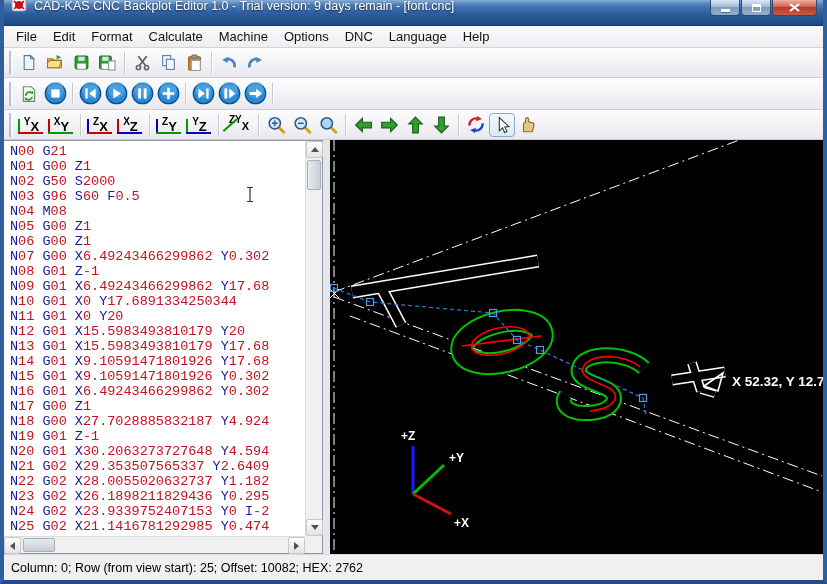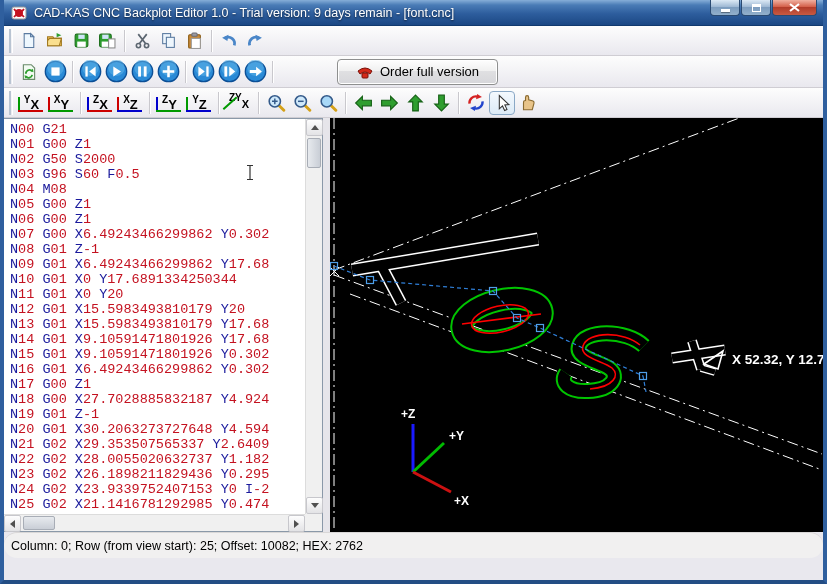--- a/index.html
+++ b/index.html
@@ -1,21 +1,21 @@
 <!DOCTYPE html>
 <html style="--canvas-bg: #000000; --path-outline: #ffffff; --cut-outer: #00c400; --cut-inner: #ff0000; --rapid: #2f7fd8; --marker: #4f9fe8;"><head>
 <meta charset="utf-8">
 <style>
   html,body{margin:0;padding:0;background:#9aa4ae;font-family:"Liberation Sans",sans-serif;}
   *{box-sizing:border-box;}
   .window{position:relative;width:827px;height:584px;background:#e9e8ee;
     border-left:4px solid #2f5f9e;border-right:4px solid #2f5f9e;border-bottom:4px solid #234d84;overflow:hidden;}
   
   .titlebar{position:relative;height:26px;background:linear-gradient(#86aed8 0%,#4a7cb6 20%,#2d5d9d 55%,#1c4884 100%);
-    display:flex;align-items:center;padding:0 6px;border-bottom:1px solid #123a6e;}
+    display:flex;align-items:flex-end;padding:12px 6px;border-bottom:1px solid #123a6e;}
   .titlebar .app-icon{width:18px;height:16px;margin-right:6px;flex:0 0 auto;}
   .title-text{color:#fff;font-size:12.5px;text-shadow:0 1px 2px rgba(0,0,0,.65);white-space:nowrap;}
   .win-controls{position:absolute;top:0;right:6px;display:flex;gap:1px;}
   .win-btn{height:16px;border:1px solid #2a4a72;border-top:none;border-radius:0 0 4px 4px;
     display:flex;align-items:center;justify-content:center;}
   .win-btn.min,.win-btn.max{width:30px;background:linear-gradient(#dce9f5,#9fb9d4 45%,#7c9cbe 46%,#92b0cc);}
   .win-btn.close{width:45px;background:linear-gradient(#f0b0a0,#d4604a 45%,#b03a28 46%,#c85a42);}
   .glyph-min{width:9px;height:3px;background:#fff;margin-top:6px;box-shadow:0 1px 1px rgba(0,0,0,.4);}
   .glyph-max{width:9px;height:8px;border:1px solid #fff;border-top:3px solid #fff;background:transparent;}
   
@@ -81,21 +81,21 @@
   .c-dash{stroke:var(--path-outline,#fff);stroke-width:1;fill:none;stroke-dasharray:11 4 2 4;}
   .c-white-w{stroke:var(--path-outline,#fff);fill:none;}
   .c-black-w{stroke:#000;fill:none;}
   .c-green-w{stroke:var(--cut-outer,#00c400);fill:none;}
   .c-red{stroke:var(--cut-inner,#ff0000);stroke-width:1.6;fill:none;}
   .c-rapid{stroke:var(--rapid,#2f7fd8);stroke-width:1.2;fill:none;stroke-dasharray:4 3;}
   .c-marker{stroke:var(--marker,#4f9fe8);fill:none;stroke-width:1.2;}
   .ax-label{fill:#fff;font-family:"Liberation Sans",sans-serif;font-size:12px;font-weight:bold;}
   .coord-label{fill:#fff;font-family:"Liberation Sans",sans-serif;font-size:13.5px;font-weight:bold;}
   
-  .statusbar{height:26px;background:#f1f0f0;border-top:1px solid #d9d7d7;display:flex;align-items:center;padding-left:7px;border-radius:13px;}
+  .statusbar{height:26px;background:#f1f0f0;border-top:1px solid #d9d7d7;display:flex;align-items:center;padding-left:7px;}
   .status-text{font-size:12.5px;color:#000;}
 </style>
 </head>
 <body>
 
 <div class="window">
 
   <div class="titlebar">
     <svg class="app-icon" viewBox="0 0 16 16">
       <rect x="1" y="2" width="14" height="12" rx="2" fill="#fff" stroke="#999"></rect>
@@ -111,20 +111,31 @@
           <span class="glyph-max"></span>
         </div>
       <div class="win-btn close">
         <svg width="11" height="9" viewBox="0 0 11 9">
           <path d="M1,1 L10,8 M10,1 L1,8" stroke="#fff" stroke-width="2.2"></path>
         </svg>
       </div>
     </div>
   </div>
 
+  <div class="menubar" id="menubar">
+      <div class="menu-item">File</div>
+      <div class="menu-item">Edit</div>
+      <div class="menu-item">Format</div>
+      <div class="menu-item">Calculate</div>
+      <div class="menu-item">Machine</div>
+      <div class="menu-item">Options</div>
+      <div class="menu-item">DNC</div>
+      <div class="menu-item">Language</div>
+      <div class="menu-item">Help</div>
+    </div>
 
   <div class="toolbar tb1">
     <div class="grip"></div>
     <div class="tbtn">
       <svg width="17" height="17" viewBox="0 0 16 16">
         <path d="M3,1.5 h6 l3,3 v10 h-9 z" fill="#eef7fe" stroke="#5a7aa0"></path>
         <path d="M9,1.5 l3,3 h-3 z" fill="#cfe4f7" stroke="#5a7aa0"></path>
       </svg>
     </div>
     <div class="tbtn">
@@ -253,27 +264,20 @@
       </svg>
     </div>
     <div class="tbtn">
       <svg width="23" height="23" viewBox="0 0 18 18">
         <circle cx="9" cy="9" r="8" fill="#2a8ad6" stroke="#0c4f96"></circle>
           <circle cx="9" cy="6" r="6.5" fill="#5fb4ea" opacity="0.55"></circle>
         <path d="M4.5,7.8 h5 v-2.6 l4.5,3.8 -4.5,3.8 v-2.6 h-5 z" fill="#fff"></path>
       </svg>
     </div>
     <div class="sep"></div>
-    <div class="order-btn">
-      <svg width="18" height="14" viewBox="0 0 18 14">
-        <path d="M2,6 Q9,0 16,6 L14,9 Q9,5 4,9 Z" fill="#d42a1a" stroke="#7a1008"></path>
-        <rect x="6" y="8" width="6" height="5" rx="1" fill="#d42a1a" stroke="#7a1008"></rect>
-      </svg>
-      <span>Order full version</span>
-    </div>
   </div>
 
   <div class="toolbar tb3">
     <div class="grip"></div>
     <div class="plane-btn">
       <span class="sup">Y</span>
         <span class="base">X</span>
       <i class="vbar" style="background: rgb(0, 153, 0);"></i>
         <i class="hbar" style="background: rgb(204, 0, 0);"></i>
     </div>

